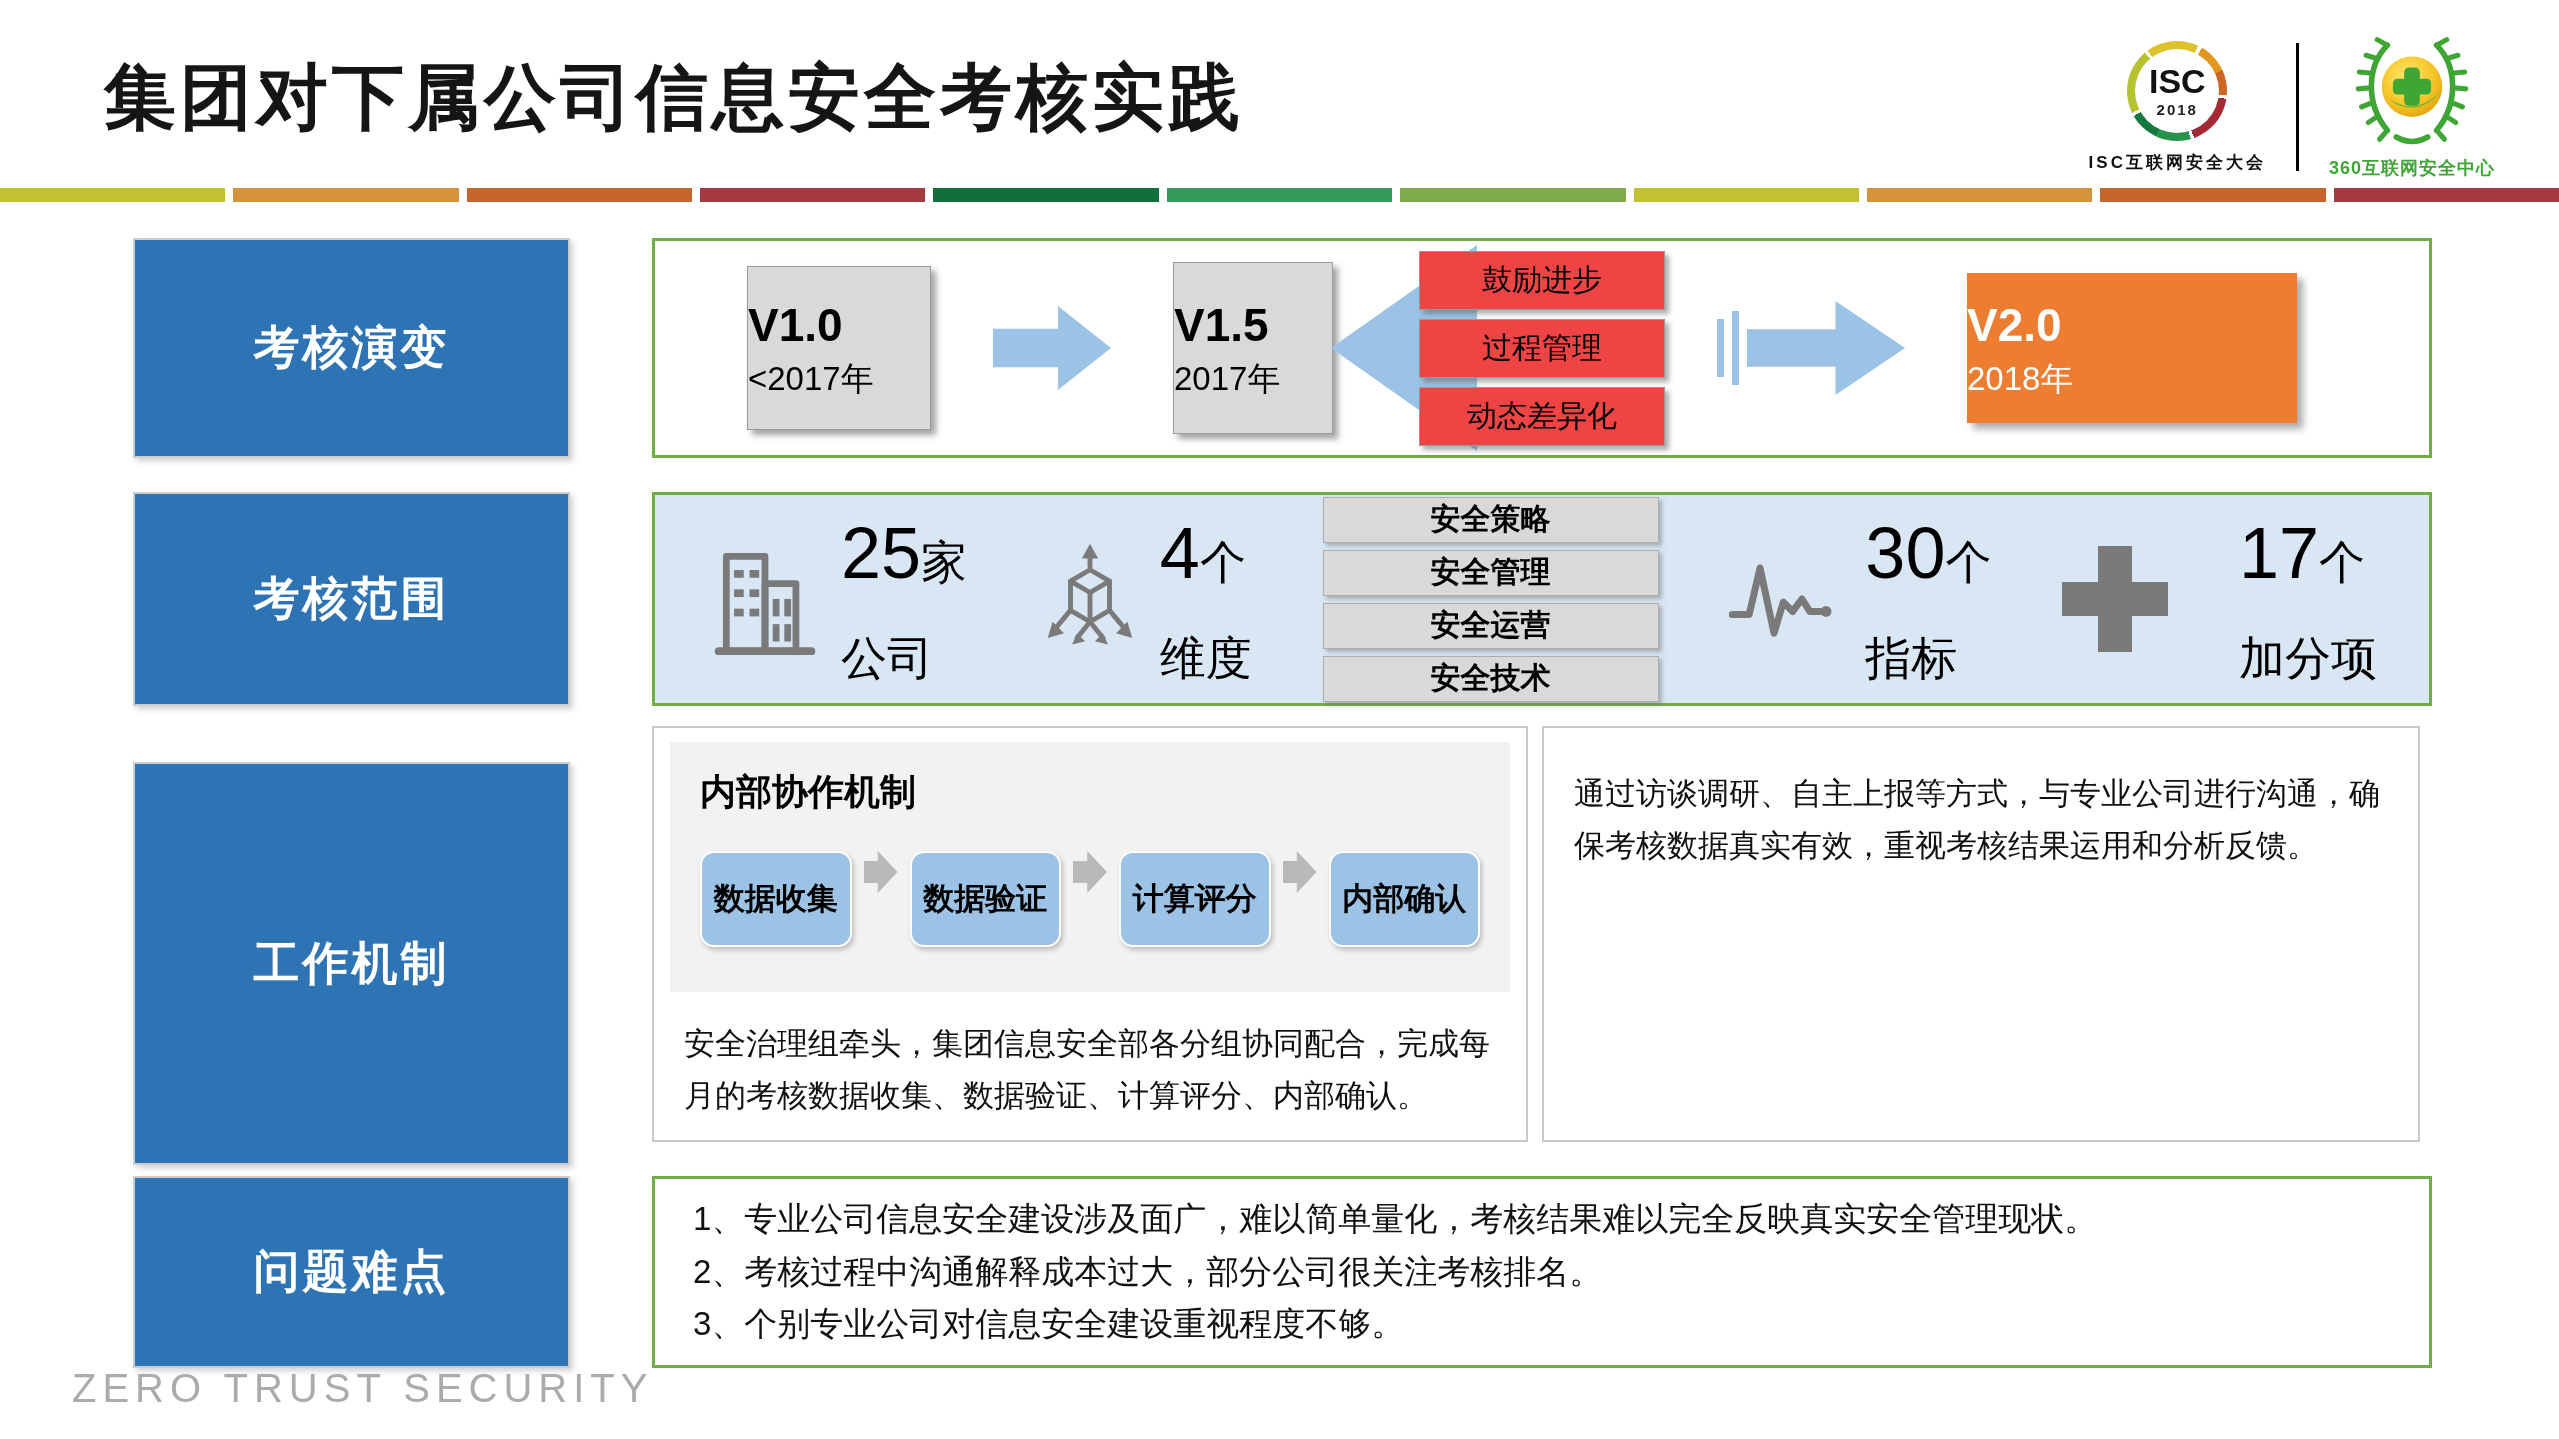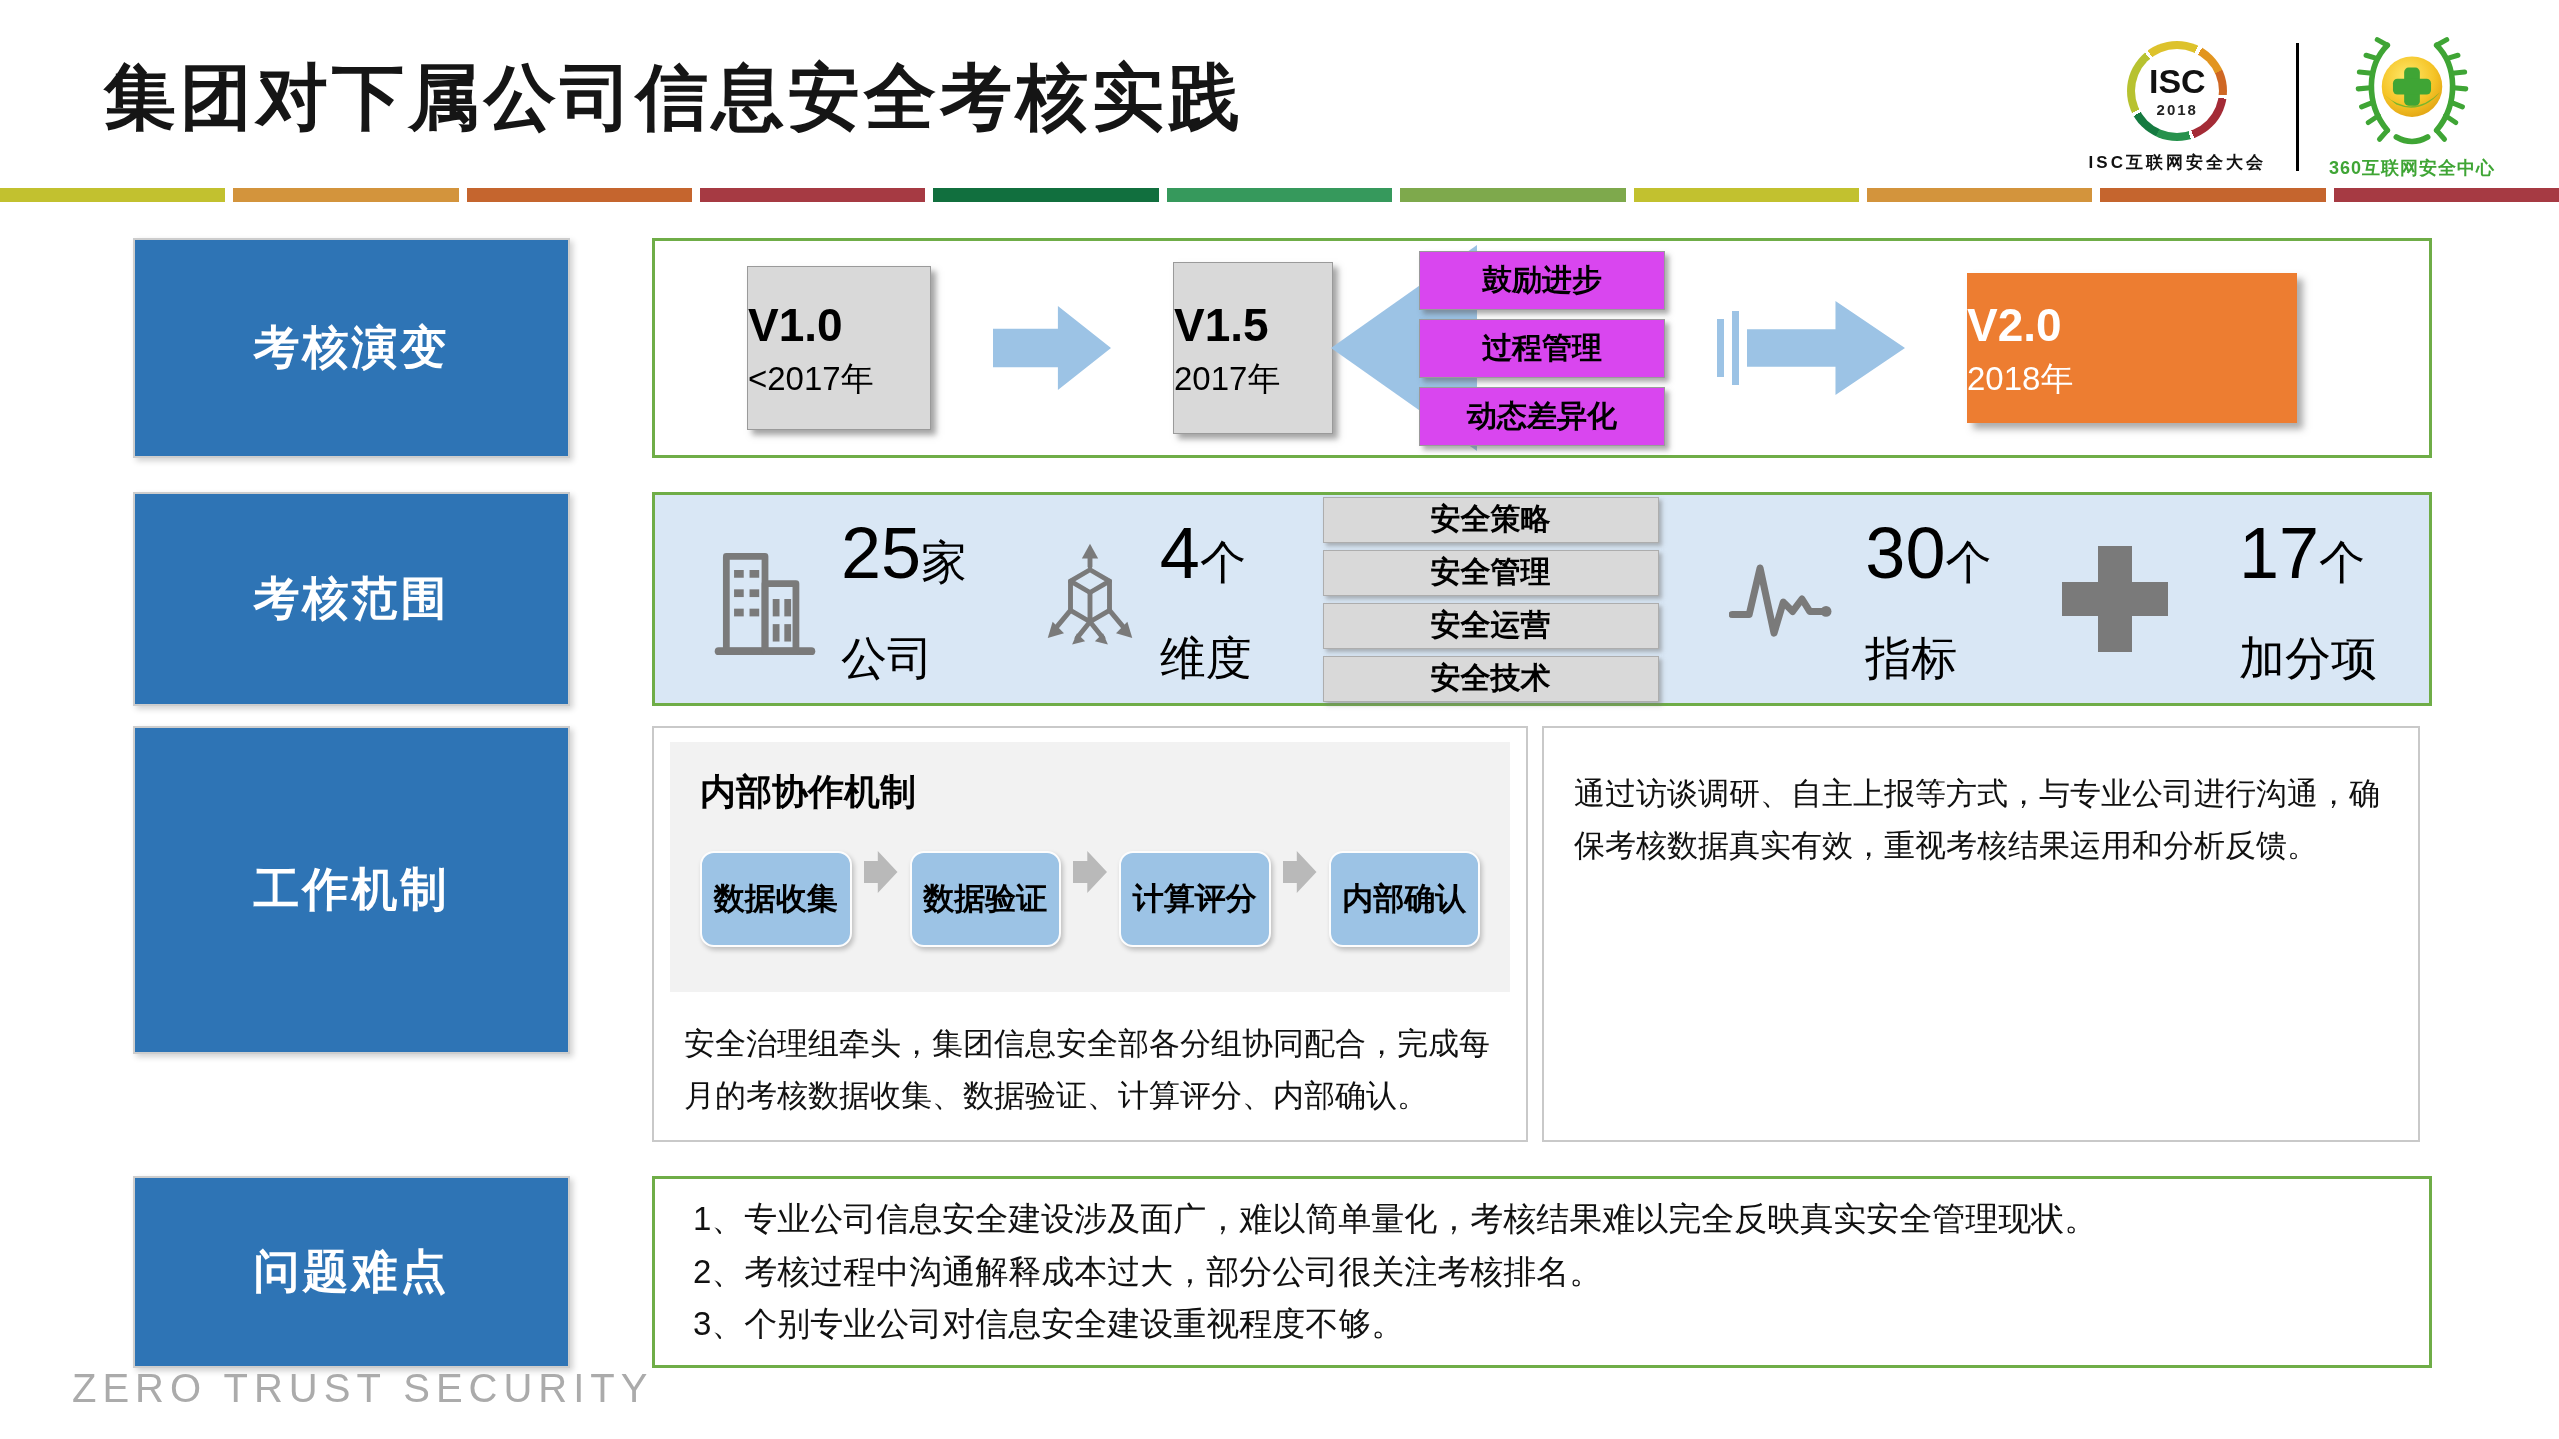--- a/index.html
+++ b/index.html
@@ -27,21 +27,21 @@
   
   .stripe{position:absolute;left:0;top:188px;width:2559px;height:14px;display:flex;gap:8px;}
   .stripe>div{flex:1;}
 
   
   .side-box{position:absolute;left:133px;width:437px;background:#2e74b5;
     border:2px solid #cdcdcd;box-sizing:border-box;box-shadow:3px 3px 6px rgba(0,0,0,.18);
     display:flex;align-items:center;justify-content:center;}
   .side-box span{font-size:46px;font-weight:700;color:#fff;letter-spacing:3px;}
   #side1{top:238px;height:220px;} #side2{top:492px;height:214px;}
-  #side3{top:726px;height:328px;} #side4{top:1176px;height:192px;}
+  #side3{top:762px;height:403px;} #side4{top:1176px;height:192px;}
 
   
   .row{position:absolute;left:652px;width:1780px;box-sizing:border-box;}
 
   
   #row1{top:238px;height:220px;background:#fff;border:3px solid #6fad47;
         display:flex;align-items:center;padding-left:92px;}
   .vbox{background:#d9d9d9;border:1px solid #9a9a9a;box-shadow:5px 5px 6px rgba(90,90,90,.55);
         display:flex;flex-direction:column;align-items:flex-start;justify-content:center;gap:14px;flex:none;}
   .vver{font-size:46px;font-weight:800;color:#000;line-height:1;}
@@ -49,23 +49,23 @@
   #v1{width:182px;height:162px;} #v15{width:158px;height:170px;}
   #v2{width:330px;height:150px;background:#ed7d31;border:none;margin-left:62px;
       box-shadow:6px 6px 7px rgba(90,90,90,.5);}
   #v2 .vver,#v2 .vyear{color:#fff;}
   .arrow-blue{width:118px;height:84px;background:#9cc3e5;flex:none;margin:0 62px;
     clip-path:polygon(0 27%,55% 27%,55% 0,100% 50%,55% 100%,55% 73%,0 73%);}
   .funnel{width:146px;height:206px;background:#9cc3e5;flex:none;margin-left:-2px;margin-right:-58px;
     clip-path:polygon(100% 0,0 50%,100% 100%);}
   .feature-stack{display:flex;flex-direction:column;gap:9px;width:246px;flex:none;
     position:relative;z-index:1;}
-  .feature-box{height:57px;background:#d946ef;border:1px solid #9a9a9a;
+  .feature-box{height:57px;background:#ef4444;border:1px solid #9a9a9a;
     box-shadow:4px 4px 5px rgba(90,90,90,.5);display:flex;align-items:center;justify-content:center;
-    font-size:30px;font-weight:700;color:#000;}
+    font-size:30px;font-weight:400;color:#000;}
   .striped{display:flex;align-items:center;gap:8px;margin-left:52px;flex:none;}
   .sbar1{width:7px;height:58px;background:#9cc3e5;}
   .sbar2{width:7px;height:74px;background:#9cc3e5;}
   .sarrow{width:158px;height:94px;background:#9cc3e5;
     clip-path:polygon(0 30%,56% 30%,56% 0,100% 50%,56% 100%,56% 70%,0 70%);}
 
   
   #row2{top:492px;height:214px;background:#d9e7f5;border:3px solid #6fad47;
         display:flex;align-items:center;justify-content:space-between;padding:0 52px;}
   .cell{display:flex;align-items:center;gap:18px;flex:none;}

